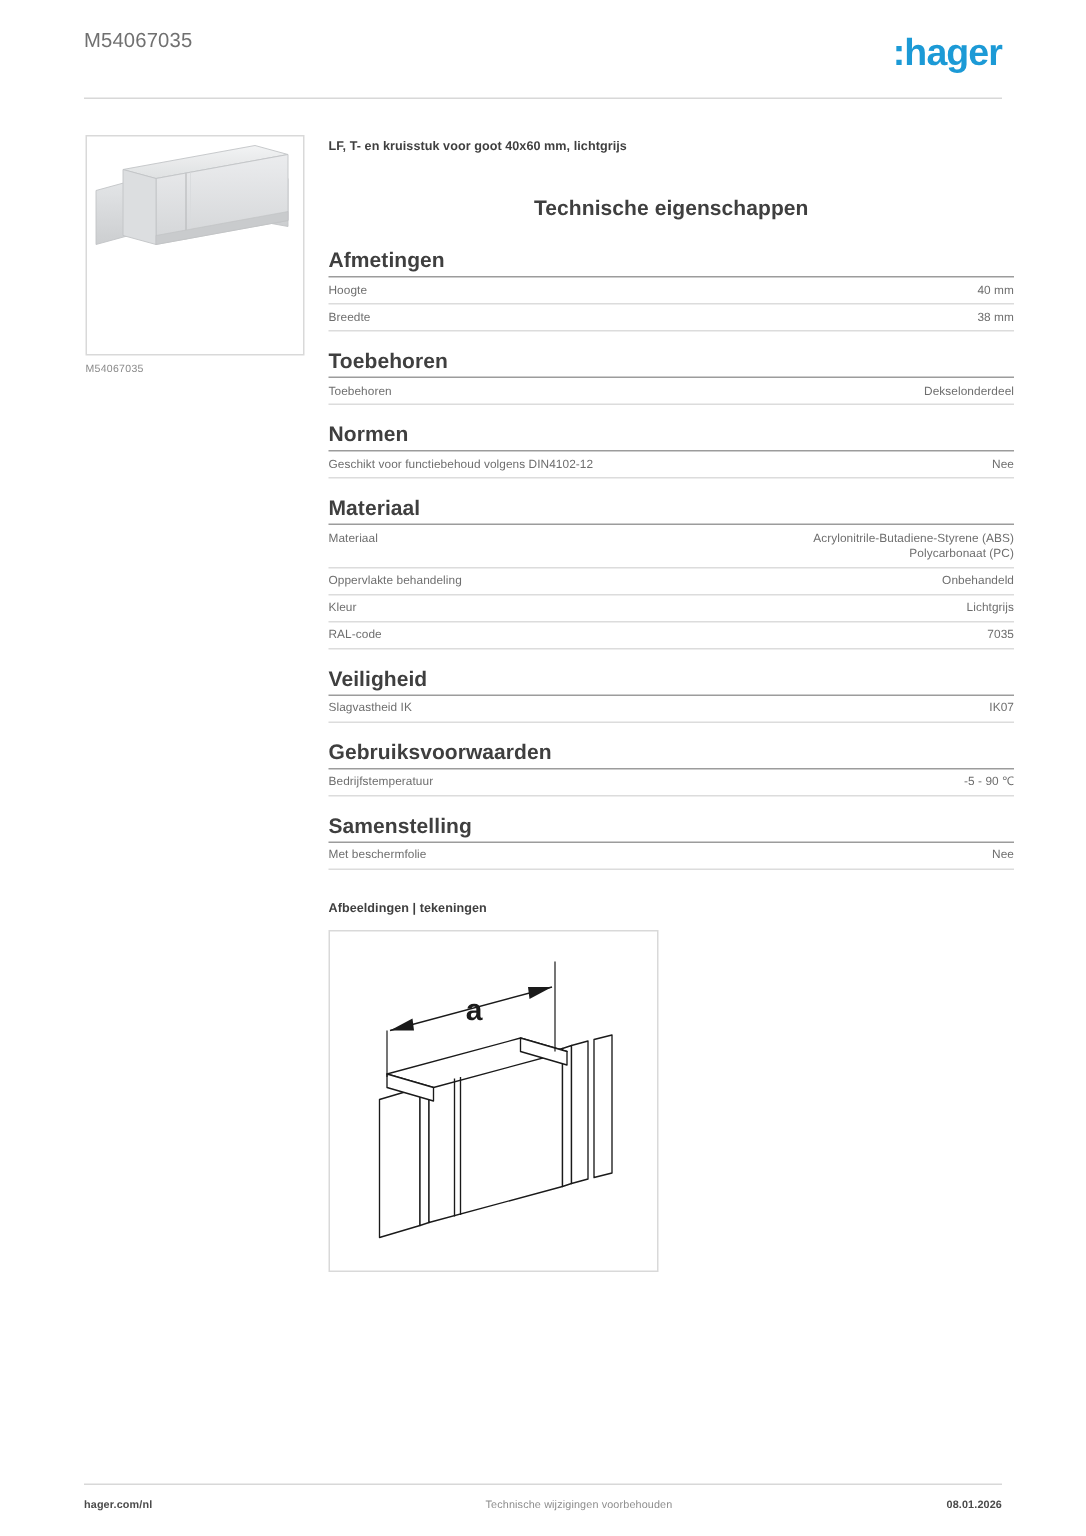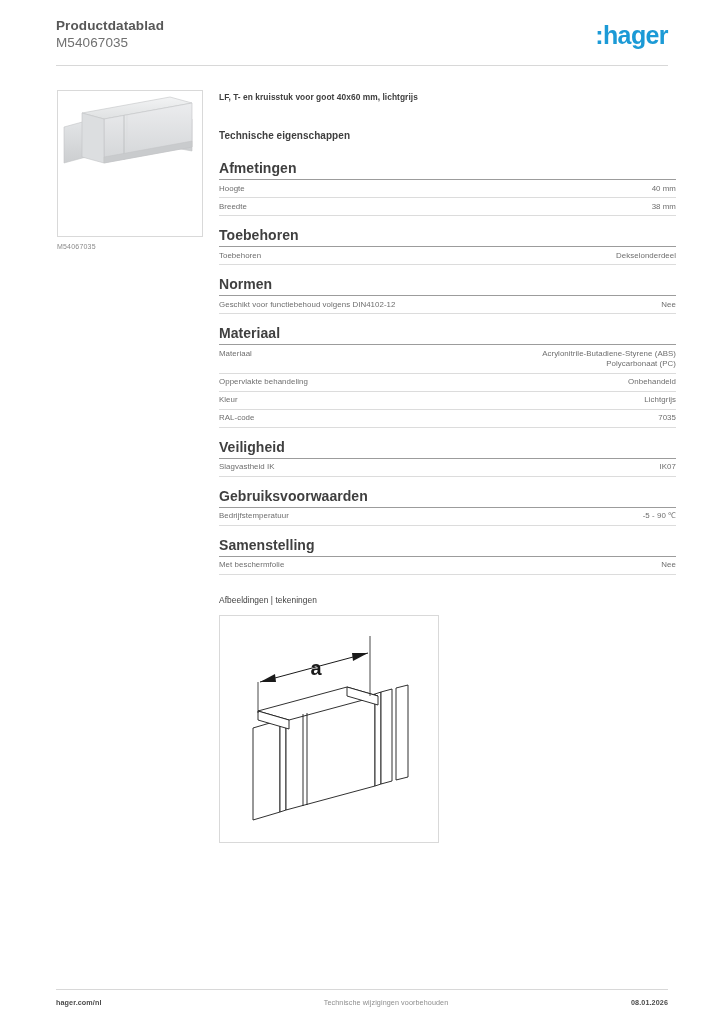--- a/index.html
+++ b/index.html
@@ -94,25 +94,26 @@
     width: 457px;
   }
   .product-name {
     font-size: 8.4px;
     font-weight: bold;
     color: #3f3f3f;
     letter-spacing: 0.05px;
     margin-bottom: 28px;
   }
   .tech-heading {
-    font-size: 10px;
+    font-size: 14px;
     font-weight: bold;
     color: #3f3f3f;
     letter-spacing: 0.05px;
     margin-bottom: 19px;
+    text-align: center;
   }
 
   .group { margin-bottom: 11px; }
   .group-title {
     font-size: 14px;
     font-weight: bold;
     color: #3f3f3f;
     letter-spacing: 0.05px;
     padding-bottom: 3px;
     border-bottom: 1px solid #9c9c9c;
@@ -136,21 +137,21 @@
     flex: 0 0 auto;
     text-align: right;
     padding-left: 16px;
     letter-spacing: 0.05px;
     white-space: pre-line;
   }
 
   
   .drawing-heading {
     font-size: 8.4px;
-    font-weight: normal;
+    font-weight: bold;
     color: #3f3f3f;
     letter-spacing: 0.05px;
     margin-top: 20px;
     margin-bottom: 10px;
   }
   .drawing-box {
     width: 220px;
     height: 228px;
     border: 1px solid #d9d9d9;
     box-sizing: border-box;
@@ -198,21 +199,20 @@
     color: #4a4a4a;
     letter-spacing: 0.1px;
   }
 </style>
 </head>
 <body>
 
 <div class="page">
 
   <div class="header">
-    <div class="doc-title">Productdatablad</div>
     <div class="doc-ref">M54067035</div>
     <div class="logo" style="color: rgb(28, 154, 214);">:hager</div>
   </div>
   <div class="header-rule"></div>
 
   <div class="photo-box">
     <svg width="144" height="145" viewBox="0 0 144 145">
       <defs>
         <linearGradient id="gTop" x1="0" y1="0" x2="0" y2="1">
           <stop offset="0" stop-color="#f2f3f4"></stop>

